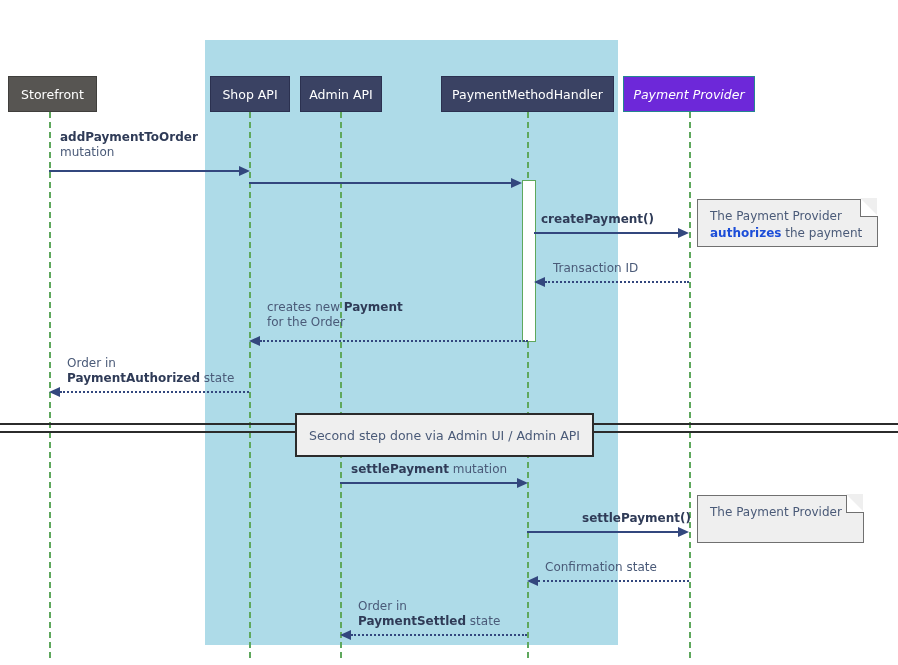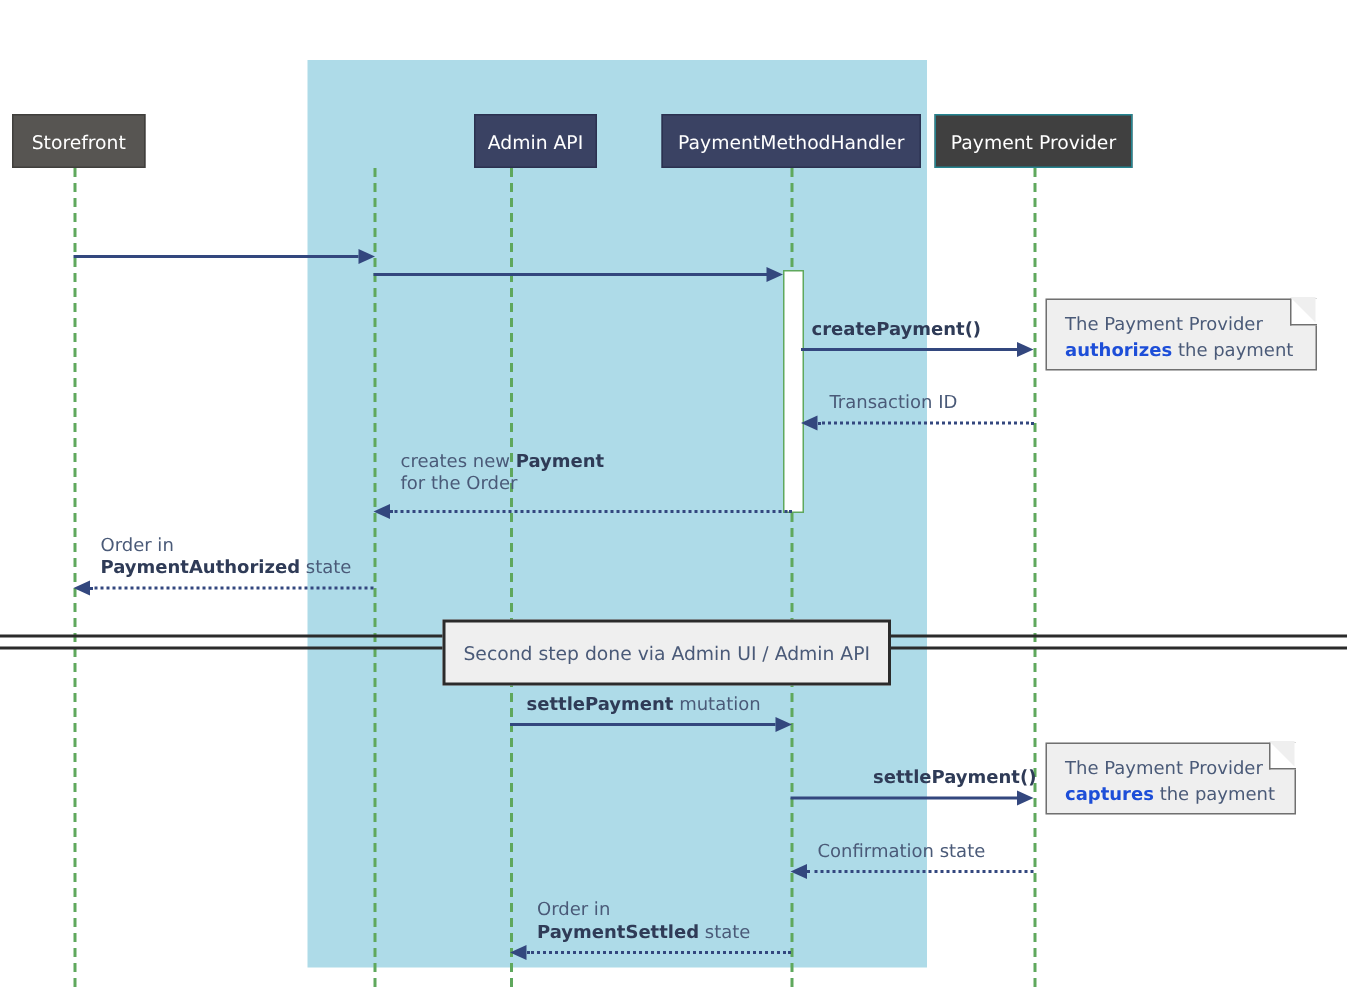--- a/index.html
+++ b/index.html
@@ -36,21 +36,21 @@
   
   .participant{
     height:36px;
     display:flex;align-items:center;justify-content:center;
     color:#ffffff;font-size:12.5px;
     box-sizing:border-box;
     border:1px solid rgba(0,0,0,.25);
   }
   .p-dark{background:#3a4263;border-color:#2b3150;}
   .p-gray{background:#575552;border-color:#403f3c;}
-  .p-teal{background:#404040;border-color:#258591;}
+  .p-teal{background:#6d28d9;border-color:#258591;font-style:italic;}
 
   
   .lifeline{
     width:0;border-left:2px dashed #5fa85d;
   }
 
   
   .activation{
     background:#ffffff;border:1px solid #5fa85d;width:12px;
   }
@@ -112,32 +112,39 @@
 
   <div class="abs lifeline" style="left:49px;top:112px;height:546px;"></div>
   <div class="abs lifeline" style="left:249px;top:112px;height:546px;"></div>
   <div class="abs lifeline" style="left:340px;top:112px;height:546px;"></div>
   <div class="abs lifeline" style="left:527px;top:112px;height:546px;"></div>
   <div class="abs lifeline" style="left:689px;top:112px;height:546px;"></div>
 
   <div class="abs participant p-gray" style="left:8px;top:76px;width:89px;">
     <span>Storefront</span>
   </div>
-  <div class="abs participant p-dark" style="left:316px;top:76px;width:82px;">
+  <div class="abs participant p-dark" style="left:210px;top:76px;width:80px;">
+    <span>Shop API</span>
+  </div>
+  <div class="abs participant p-dark" style="left:300px;top:76px;width:82px;">
     <span>Admin API</span>
   </div>
   <div class="abs participant p-dark" style="left:441px;top:76px;width:173px;">
     <span>PaymentMethodHandler</span>
   </div>
   <div class="abs participant p-teal" style="left:623px;top:76px;width:132px;">
     <span>Payment Provider</span>
   </div>
 
   <div class="abs activation" style="left:522px;top:180px;height:160px;"></div>
 
+  <div class="abs msg-label" style="left:60px;top:130px;">
+    <div><b>addPaymentToOrder</b></div>
+    <div><span>mutation</span></div>
+  </div>
   <div class="abs msg-line" style="left:49px;top:170px;width:190px;"></div>
   <div class="abs arrow-r" style="left:239px;top:166px;"></div>
 
   <div class="abs msg-line" style="left:249px;top:182px;width:264px;"></div>
   <div class="abs arrow-r" style="left:511px;top:178px;"></div>
 
   <div class="abs msg-label" style="left:541px;top:212px;">
     <b>createPayment()</b>
   </div>
   <div class="abs msg-line" style="left:534px;top:232px;width:144px;"></div>
@@ -183,21 +190,20 @@
 
   <div class="abs msg-label" style="left:537px;top:511px;margin-left:45px;">
     <b>settlePayment()</b>
   </div>
   <div class="abs msg-line" style="left:527px;top:531px;width:151px;"></div>
   <div class="abs arrow-r" style="left:678px;top:527px;"></div>
 
   <div class="abs note" style="left:697px;top:495px;width:167px;height:48px;">
     <div class="note-fold"></div>
     <div>The Payment Provider</div>
-    <div><b>captures</b><span> the payment</span></div>
   </div>
 
   <div class="abs msg-label" style="left:545px;top:560px;">
     <span>Confirmation state</span>
   </div>
   <div class="abs msg-line-dotted" style="left:538px;top:580px;width:151px;"></div>
   <div class="abs arrow-l" style="left:527px;top:576px;"></div>
 
   <div class="abs msg-label" style="left:358px;top:599px;">
     <div><span>Order in</span></div>

